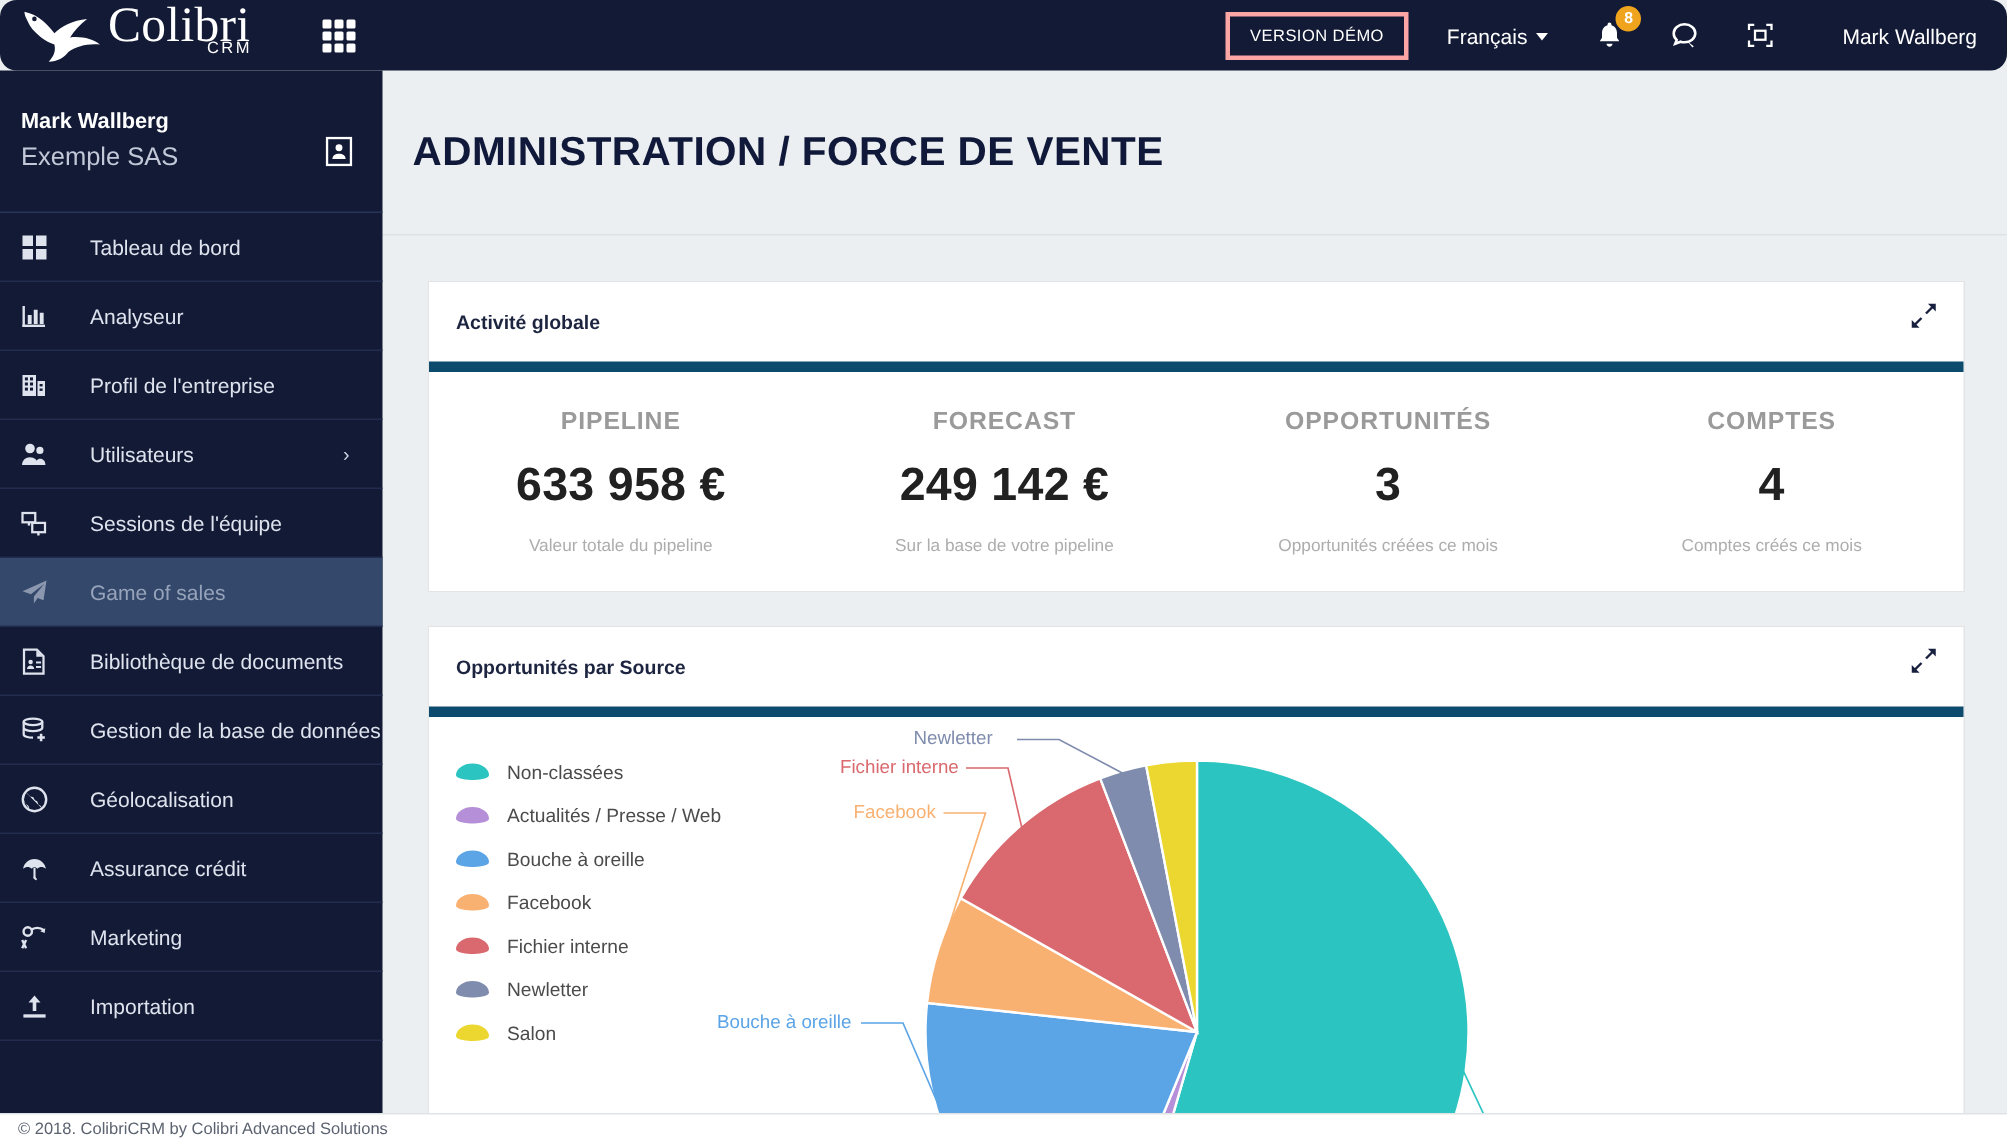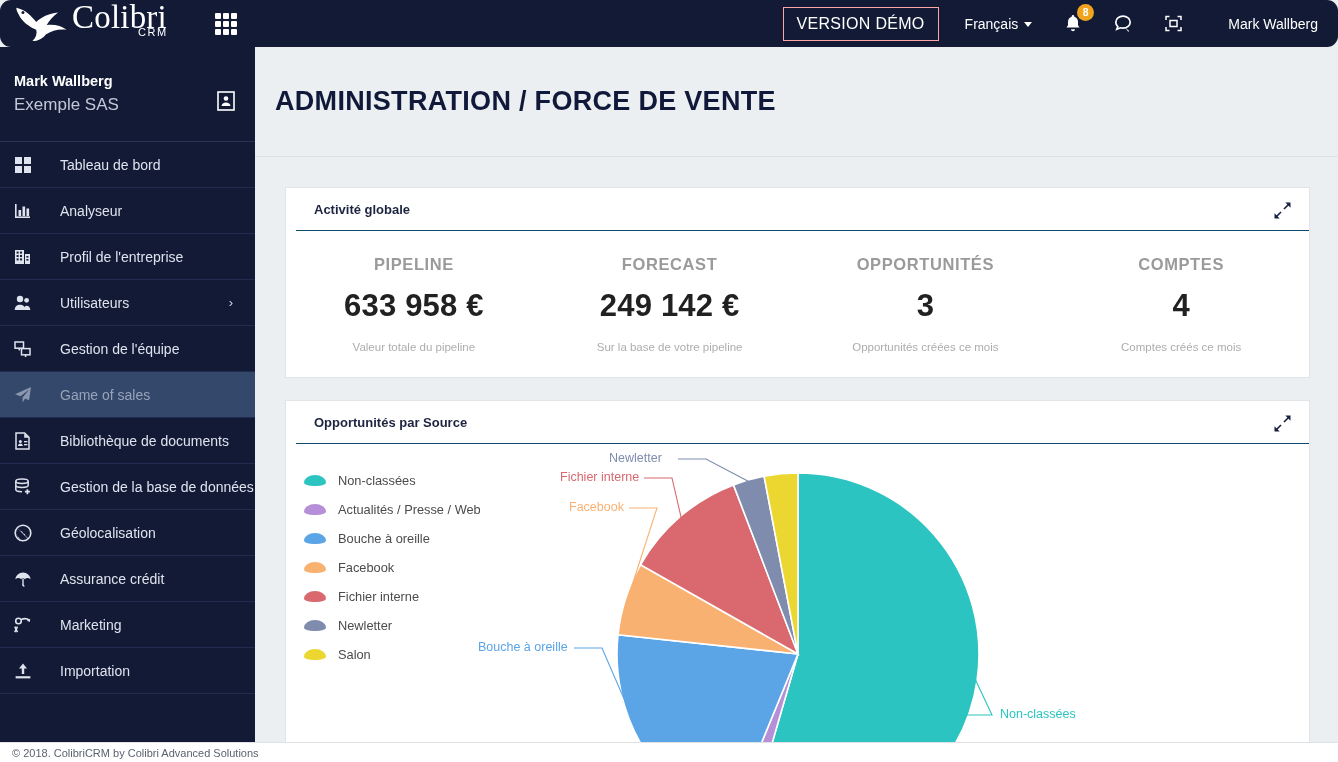--- a/index.html
+++ b/index.html
@@ -23,21 +23,21 @@
   .brand-sub{
     position:absolute; left:138px; top:26px;
     font-size:11px; color:#fff; letter-spacing:1.6px;
   }
   .grid-icon{ position:absolute; left:215px; top:13px; width:22px; height:22px;
     display:grid; grid-template-columns:repeat(3,1fr); grid-template-rows:repeat(3,1fr); gap:2px; }
   .grid-icon i{ background:#fff; border-radius:1px; display:block; }
 
   .top-right{ margin-left:auto; display:flex; align-items:center; height:47px; padding-right:20px; }
   .demo-btn{
-    border:1px solid #fca5a5; color:#fff; font-size:16px; letter-spacing:.3px;
+    border:3px solid #fca5a5; color:#fff; font-size:11px; letter-spacing:.3px;
     padding:7px 13px; background:transparent; margin-right:26px;
   }
   .lang{ color:#fff; font-size:14px; margin-right:30px; display:flex; align-items:center; gap:6px; }
   .caret{ width:0;height:0;border-left:4px solid transparent;border-right:4px solid transparent;border-top:5px solid #fff; margin-top:2px;}
   .tic{ position:relative; margin-right:28px; width:22px; height:22px; display:flex; align-items:center; justify-content:center; }
   .tic svg{ display:block; }
   .badge{
     position:absolute; top:-9px; right:-10px; min-width:17px; height:17px;
     background:#f0a41e; color:#fff; border-radius:50%; font-size:10.5px; font-weight:bold;
     display:flex; align-items:center; justify-content:center; padding:0 4px;
@@ -69,22 +69,22 @@
   
   .main{ position:absolute; top:47px; left:255px; width:1083px; height:715px; background:#eceff1; }
   .titlebar{ height:110px; background:#eceff1; display:flex; align-items:center; padding-left:20px;
     border-bottom:1px solid #dfe2e5; }
   .page-title{ font-size:27px; font-weight:bold; color:#10193a; letter-spacing:.3px; }
 
   .content{ padding:30px 28px 0 30px; }
 
   .card{ background:#fff; border:1px solid #e2e5e8; margin-bottom:22px; }
   .card-head{
-    height:43px; border-bottom:1px solid #0c4a6e; display:flex; align-items:center;
-    padding:0 18px; position:relative;margin-left:10px;
+    height:60px; border-bottom:7px solid #0c4a6e; display:flex; align-items:center;
+    padding:0 18px; position:relative;
   }
   .card-title{ font-size:13px; font-weight:bold; color:#1c2440; }
   .expand{ position:absolute; right:18px; top:14px; cursor:pointer; }
 
   .kpis{ display:flex; height:146px; }
   .kpi{ flex:1; display:flex; flex-direction:column; align-items:center; justify-content:center; }
   .kpi-label{ font-size:16.5px; color:#9a9a9a; letter-spacing:.6px; font-weight:bold; }
   .kpi-value{ font-size:31px; font-weight:bold; color:#212121; margin-top:14px; letter-spacing:.2px; }
   .kpi-sub{ font-size:11.5px; color:#adadad; margin-top:17px; }
 
@@ -227,21 +227,21 @@
       </li>
       <li class="mi">
         <span class="ic">
           <svg width="18" height="18" viewBox="0 0 18 18" fill="#dfe3ee">
             <rect x="1" y="2" width="8.5" height="6.2" fill="none" stroke="currentColor" stroke-width="1.5"></rect>
             <path d="M4.5 8.2v2.2h1.6V8.2z"></path>
             <rect x="7.5" y="8.6" width="8.5" height="6.2" fill="none" stroke="currentColor" stroke-width="1.5"></rect>
             <path d="M10.8 14.8V17h1.6v-2.2z"></path>
           </svg>
         </span>
-        <span class="lbl">Gestion de l'équipe</span>
+        <span class="lbl">Sessions de l'équipe</span>
       </li>
       <li class="mi active">
         <span class="ic">
           <svg width="18" height="18" viewBox="0 0 18 18" fill="#8b97ae">
             <path d="M17 1 L1 8.2 L6.6 10.2 L15.4 3.3 L8.6 11.6 L8.6 16.4 L11.1 12.6 L15 14.2 Z"></path>
           </svg>
         </span>
         <span class="lbl">Game of sales</span>
       </li>
       <li class="mi">

